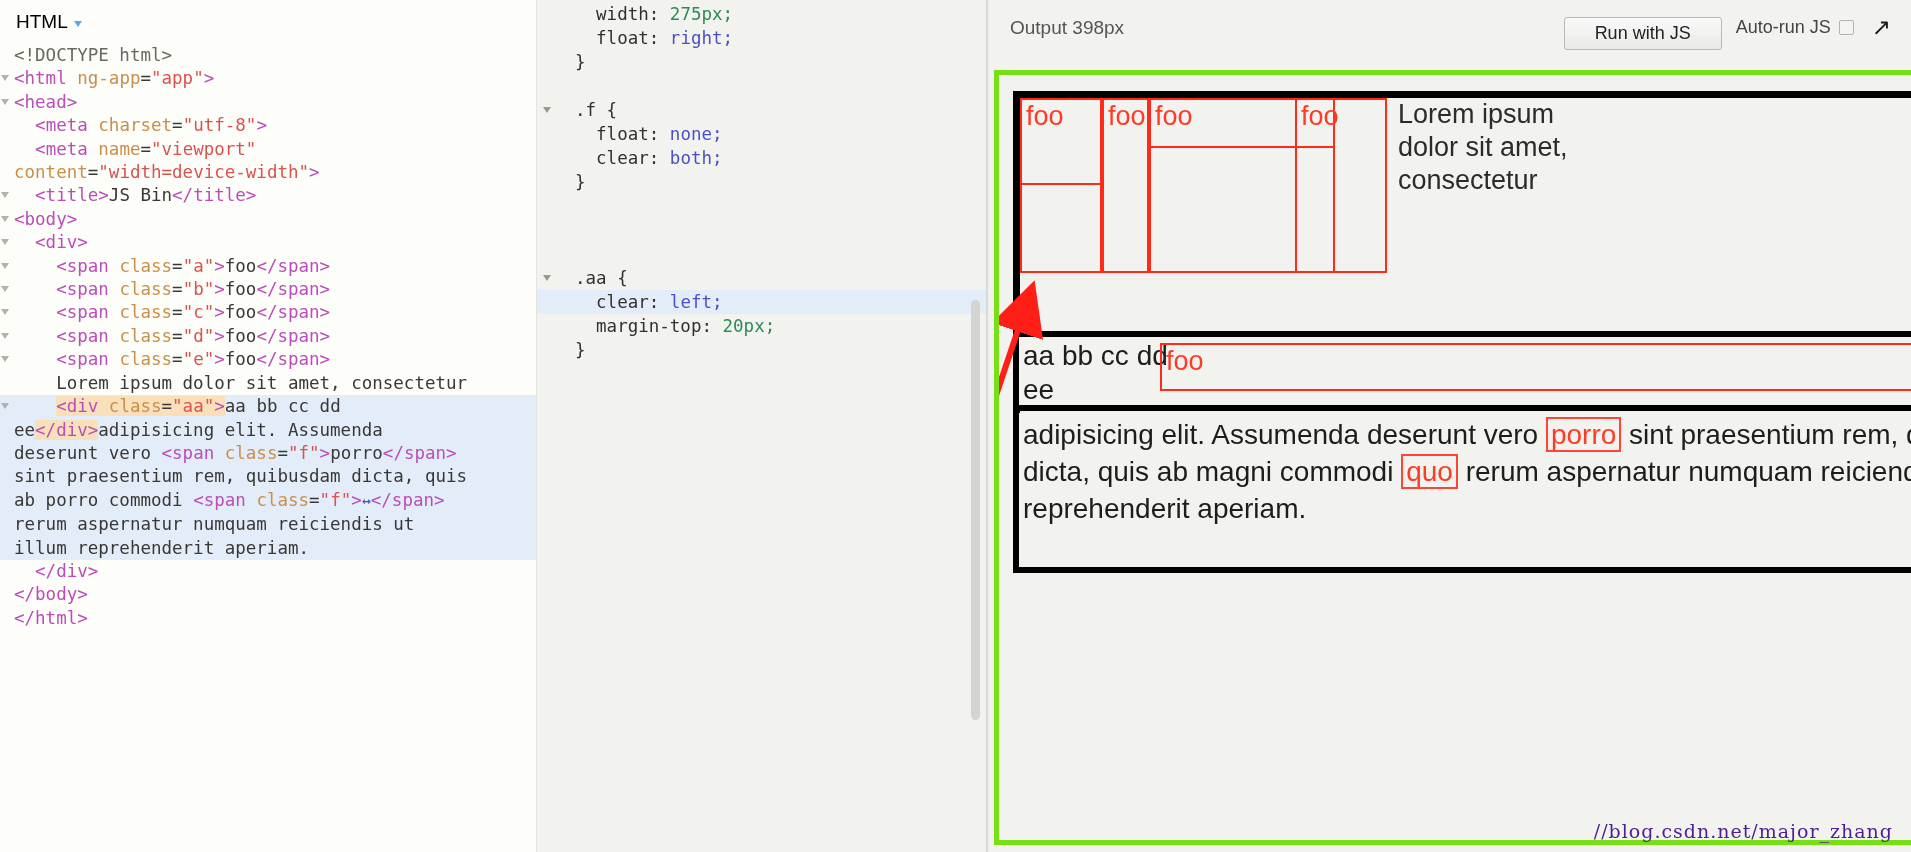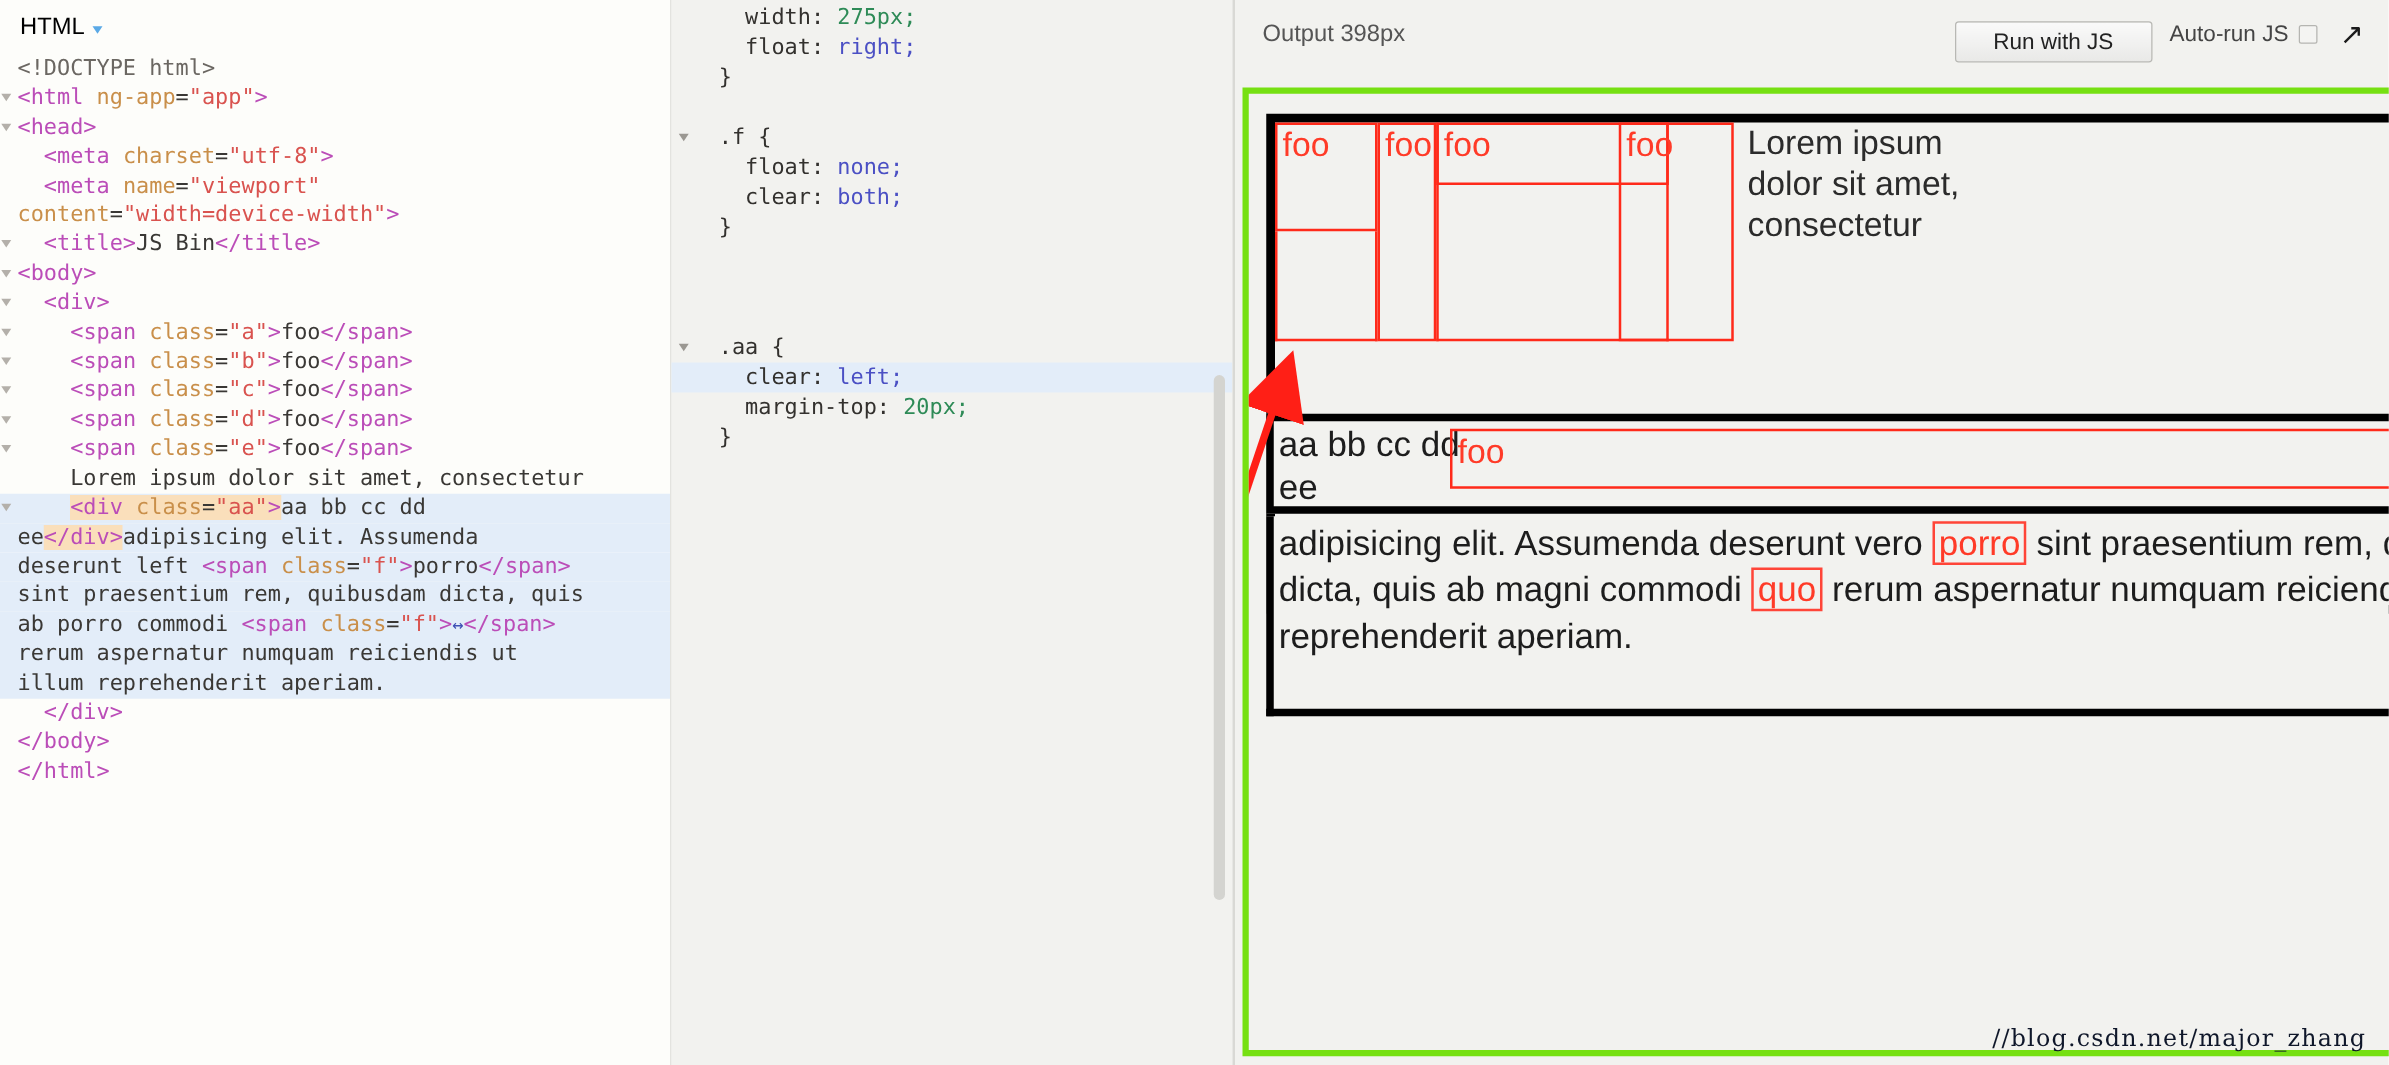--- a/index.html
+++ b/index.html
@@ -223,21 +223,21 @@
     color: #ff3b28;
     padding: 0 3px;
   }
   
   .arrow-svg { position: absolute; left: 0; top: 0; pointer-events: none; }
   .watermark {
     position: absolute;
     right: 18px; bottom: 10px;
     font-family: "DejaVu Serif", serif;
     font-size: 19px;
-    color: #0f172a;
+    color: #4c1d95;
     letter-spacing: 1px;
     white-space: nowrap;
     margin-top: 15px;
   }
 </style>
 </head>
 <body>
 
 <div id="app">
 
@@ -276,21 +276,21 @@
       <div class="cline"><span class="fold"></span><span class="tok-plain">    </span><span class="tok-tag">&lt;</span><span class="tok-tag">span</span><span> </span><span class="tok-attr">class</span><span class="tok-plain">=</span><span class="tok-str">"d"</span><span class="tok-tag">&gt;</span><span class="tok-plain">foo</span><span class="tok-tag">&lt;/span&gt;</span></div>
 
       <div class="cline"><span class="fold"></span><span class="tok-plain">    </span><span class="tok-tag">&lt;</span><span class="tok-tag">span</span><span> </span><span class="tok-attr">class</span><span class="tok-plain">=</span><span class="tok-str">"e"</span><span class="tok-tag">&gt;</span><span class="tok-plain">foo</span><span class="tok-tag">&lt;/span&gt;</span></div>
 
       <div class="cline"><span class="tok-plain">    </span><span class="tok-plain">Lorem ipsum dolor sit amet, consectetur</span></div>
 
       <div class="cline sel"><span class="fold"></span><span class="tok-plain">    </span><span class="hl-orange"><span class="tok-tag">&lt;div </span><span class="tok-attr">class</span><span class="tok-plain">=</span><span class="tok-str">"aa"</span><span class="tok-tag">&gt;</span></span><span class="tok-plain">aa bb cc dd</span></div>
 
       <div class="cline sel"><span class="tok-plain">ee</span><span class="hl-orange tok-tag">&lt;/div&gt;</span><span class="tok-plain">adipisicing elit. Assumenda</span></div>
 
-      <div class="cline sel"><span class="tok-plain">deserunt left </span><span class="tok-tag">&lt;</span><span class="tok-tag">span</span><span> </span><span class="tok-attr">class</span><span class="tok-plain">=</span><span class="tok-str">"f"</span><span class="tok-tag">&gt;</span><span class="tok-plain">porro</span><span class="tok-tag">&lt;/span&gt;</span></div>
+      <div class="cline sel"><span class="tok-plain">deserunt vero </span><span class="tok-tag">&lt;</span><span class="tok-tag">span</span><span> </span><span class="tok-attr">class</span><span class="tok-plain">=</span><span class="tok-str">"f"</span><span class="tok-tag">&gt;</span><span class="tok-plain">porro</span><span class="tok-tag">&lt;/span&gt;</span></div>
 
       <div class="cline sel"><span class="tok-plain">sint praesentium rem, quibusdam dicta, quis</span></div>
 
       <div class="cline sel"><span class="tok-plain">ab porro commodi </span><span class="tok-tag">&lt;</span><span class="tok-tag">span</span><span> </span><span class="tok-attr">class</span><span class="tok-plain">=</span><span class="tok-str">"f"</span><span class="tok-tag">&gt;</span><span class="arrows">↔</span><span class="tok-tag">&lt;/span&gt;</span></div>
 
       <div class="cline sel"><span class="tok-plain">rerum aspernatur numquam reiciendis ut</span></div>
 
       <div class="cline sel"><span class="tok-plain">illum reprehenderit aperiam.</span></div>
 
       <div class="cline"><span class="tok-plain">  </span><span class="tok-tag">&lt;/div&gt;</span></div>

